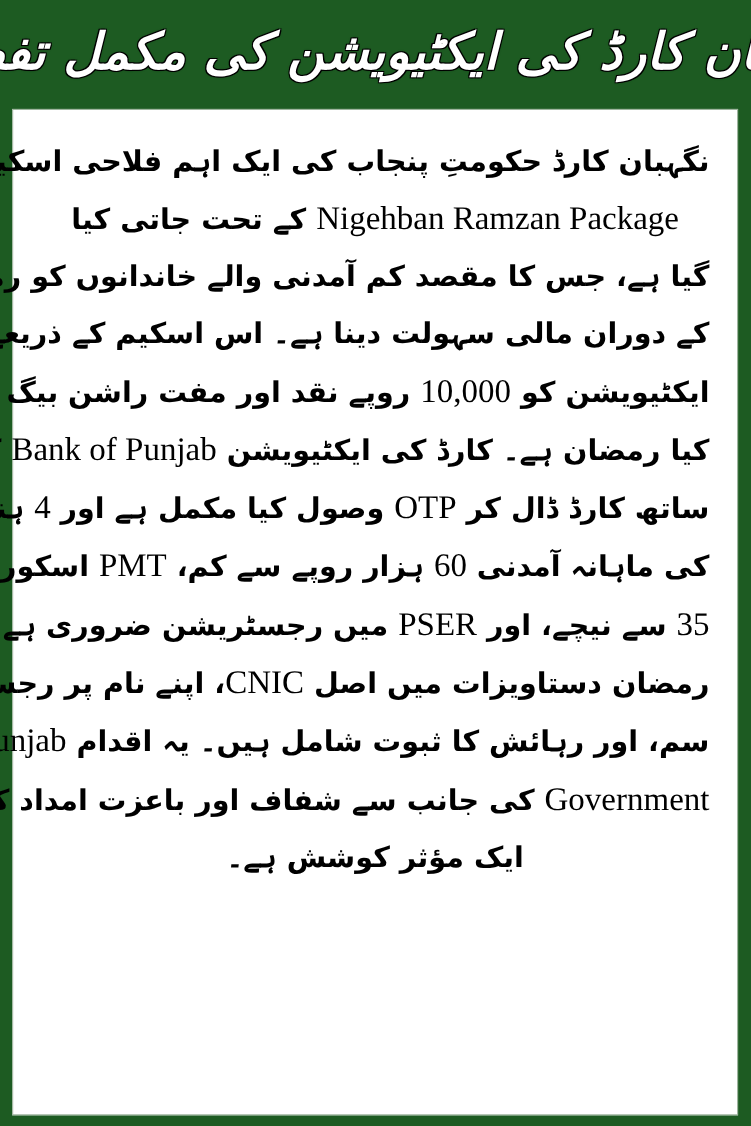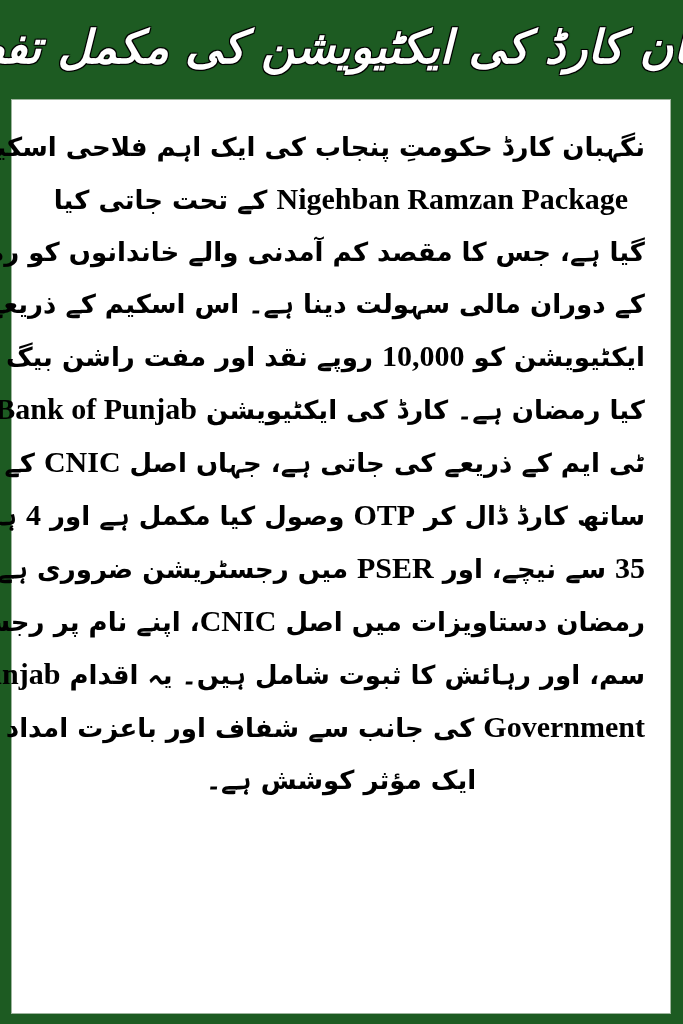--- a/index.html
+++ b/index.html
@@ -58,21 +58,21 @@
       line-height: 52px;
       margin: 0;
       text-align-last: center;
     }
     .line {
       display: block;
       white-space: nowrap;
     }
     .latin {
       font-family: "Liberation Serif", serif;
-      font-weight: bold;
+      font-weight: normal;
       font-size: 30px;
       unicode-bidi: isolate;
       direction: ltr;
       margin-top: 12px;
     }
   </style>
 </head>
 <body>
 
 <div class="header">
@@ -80,21 +80,21 @@
 </div>
 
 <div class="panel">
   <div class="body-text" id="article-body">
       <span class="line"><span>نگہبان کارڈ حکومتِ پنجاب کی ایک اہم فلاحی اسکیم ہے جسے</span></span>
       <span class="line"><span class="latin">Nigehban Ramzan Package</span><span> کے تحت جاتی کیا</span></span>
       <span class="line"><span>گیا ہے، جس کا مقصد کم آمدنی والے خاندانوں کو رمضان</span></span>
       <span class="line"><span>کے دوران مالی سہولت دینا ہے۔ اس اسکیم کے ذریعے اہل</span></span>
       <span class="line"><span>ایکٹیویشن کو </span><span class="latin">10,000</span><span> روپے نقد اور مفت راشن بیگ فراہم</span></span>
       <span class="line"><span>کیا رمضان ہے۔ کارڈ کی ایکٹیویشن </span><span class="latin">Bank of Punjab</span><span> کے اے</span></span>
-      <span class="line"><span>ٹی ایم کے ذریعے کی جاتی ہے، جہاں اصل </span><span class="latin">CNIC</span><span> کے</span></span>
       <span class="line"><span>ساتھ کارڈ ڈال کر </span><span class="latin">OTP</span><span> وصول کیا مکمل ہے اور </span><span class="latin">4</span><span> ہندسوں</span></span>
+      <span class="line"><span>کی ماہانہ آمدنی </span><span class="latin">60</span><span> ہزار روپے سے کم، </span><span class="latin">PMT</span><span> اسکور </span></span>
       <span class="line"><span class="latin">35</span><span> سے نیچے، اور </span><span class="latin">PSER</span><span> میں رجسٹریشن ضروری ہے۔</span></span>
       <span class="line"><span>رمضان دستاویزات میں اصل </span><span class="latin">CNIC</span><span>، اپنے نام پر رجسٹرڈ</span></span>
       <span class="line"><span>سم، اور رہائش کا ثبوت شامل ہیں۔ یہ اقدام </span><span class="latin">Punjab</span></span>
       <span class="line"><span class="latin">Government</span><span> کی جانب سے شفاف اور باعزت امداد کی</span></span>
       <span class="line"><span>ایک مؤثر کوشش ہے۔</span></span>
     </div>
 </div>
 
 </body></html>

